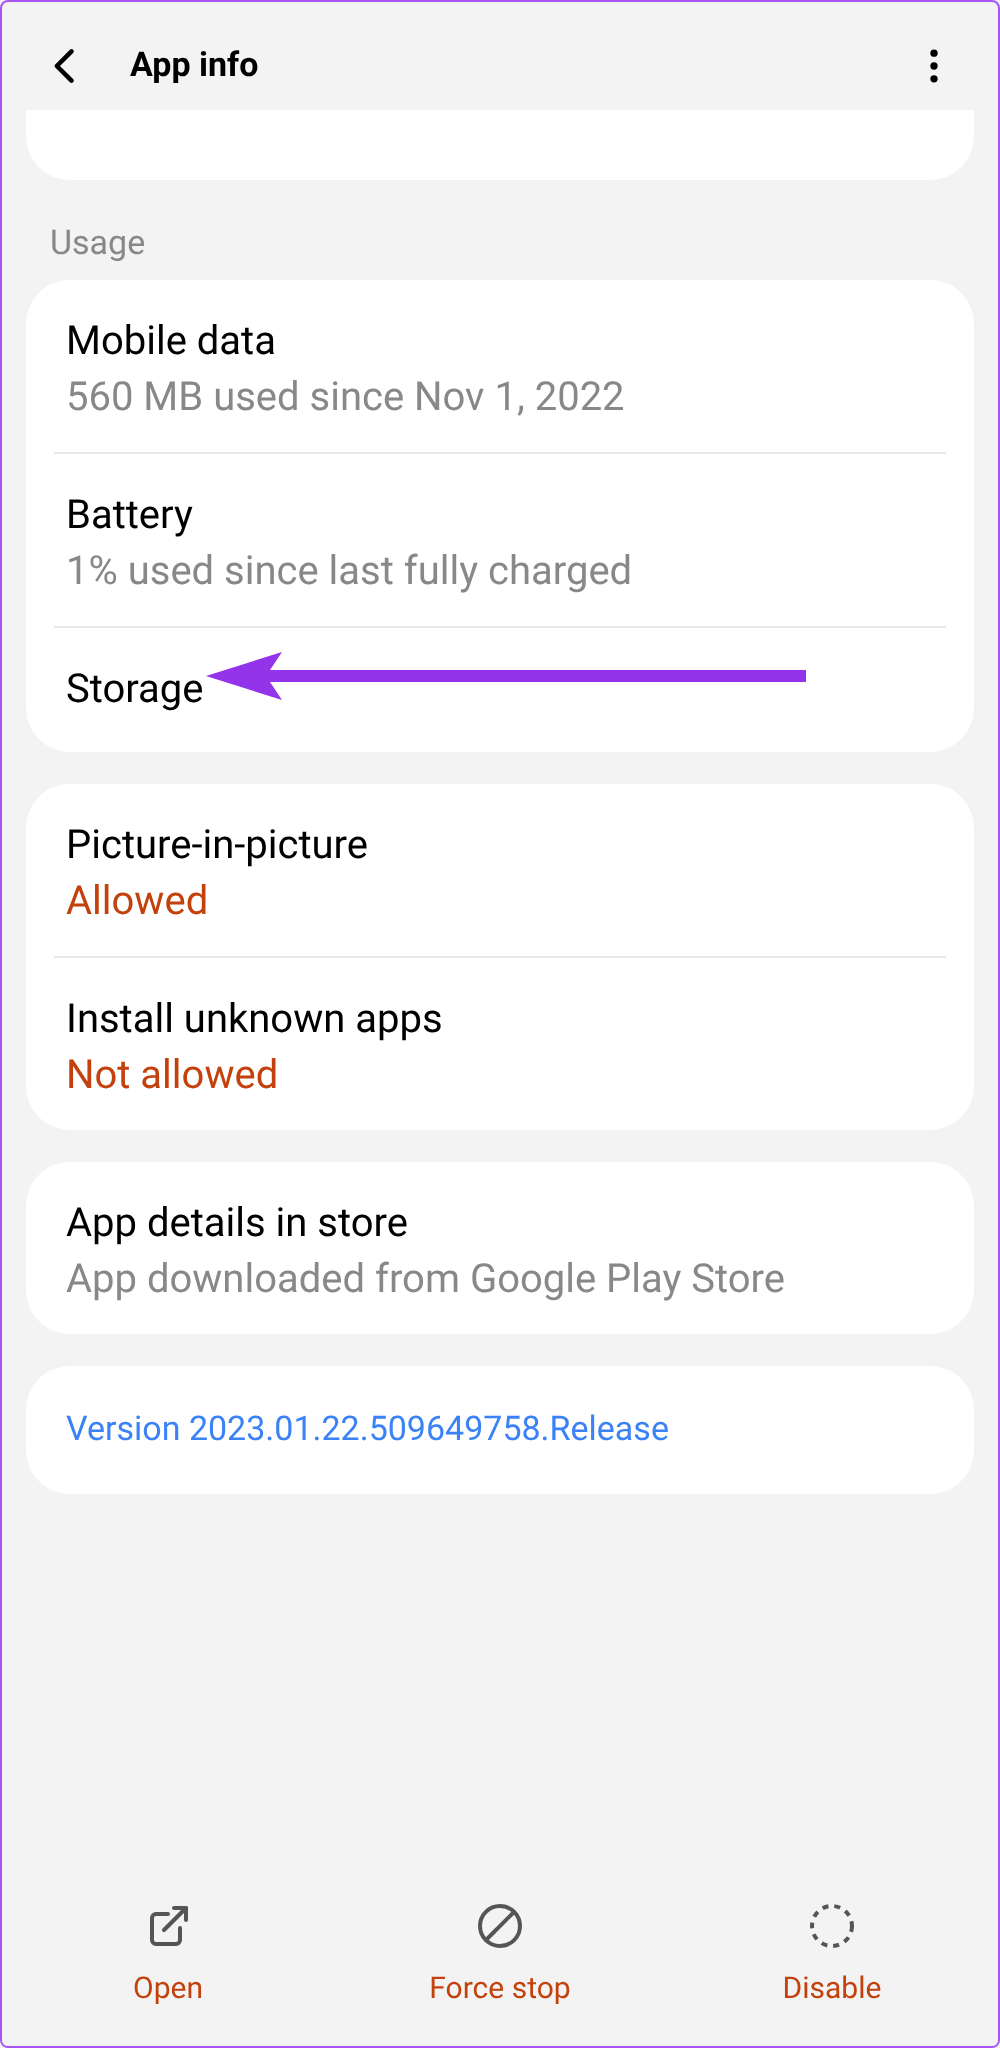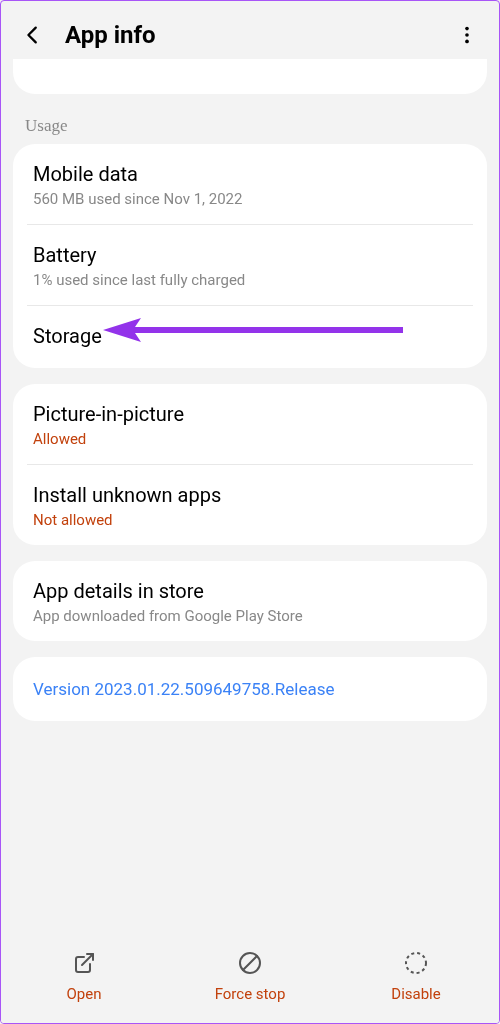--- a/index.html
+++ b/index.html
@@ -21,21 +21,21 @@
       gap: 20px;
     }
     .back-icon {
       width: 24px;
       height: 24px;
       display: flex;
       align-items: center;
       justify-content: center;
     }
     .page-title {
-      font-size: 24px;
+      font-size: 17px;
       font-weight: 700;
       color: #000;
       flex: 1;
     }
     .more-icon {
       width: 24px;
       height: 24px;
       display: flex;
       align-items: center;
       justify-content: center;
@@ -48,21 +48,20 @@
     .partial-card {
       background: #fff;
       border-radius: 0 0 22px 22px;
       height: 35px;
       margin-bottom: 8px;
     }
     .section-label {
       color: #888;
       font-size: 17px;
       padding: 14px 12px 8px 12px;
-      font-family: Liberation Serif, serif;
     }
     .card {
       background: #fff;
       border-radius: 22px;
       overflow: hidden;
       margin-bottom: 16px;
     }
     .item {
       padding: 18px 20px 16px 20px;
       position: relative;
@@ -71,21 +70,21 @@
       border: none;
       border-top: 1px solid #e8e8e8;
       margin: 0 14px;
     }
     .item-title {
       font-size: 20px;
       color: #000;
       margin-bottom: 4px;
     }
     .item-sub {
-      font-size: 15px;
+      font-size: 20px;
       color: #888;
     }
     .item-sub.link-blue {
       color: #c2410c;
     }
     .version-card {
       background: #fff;
       border-radius: 22px;
       padding: 22px 20px;
       color: #3b82f6;

